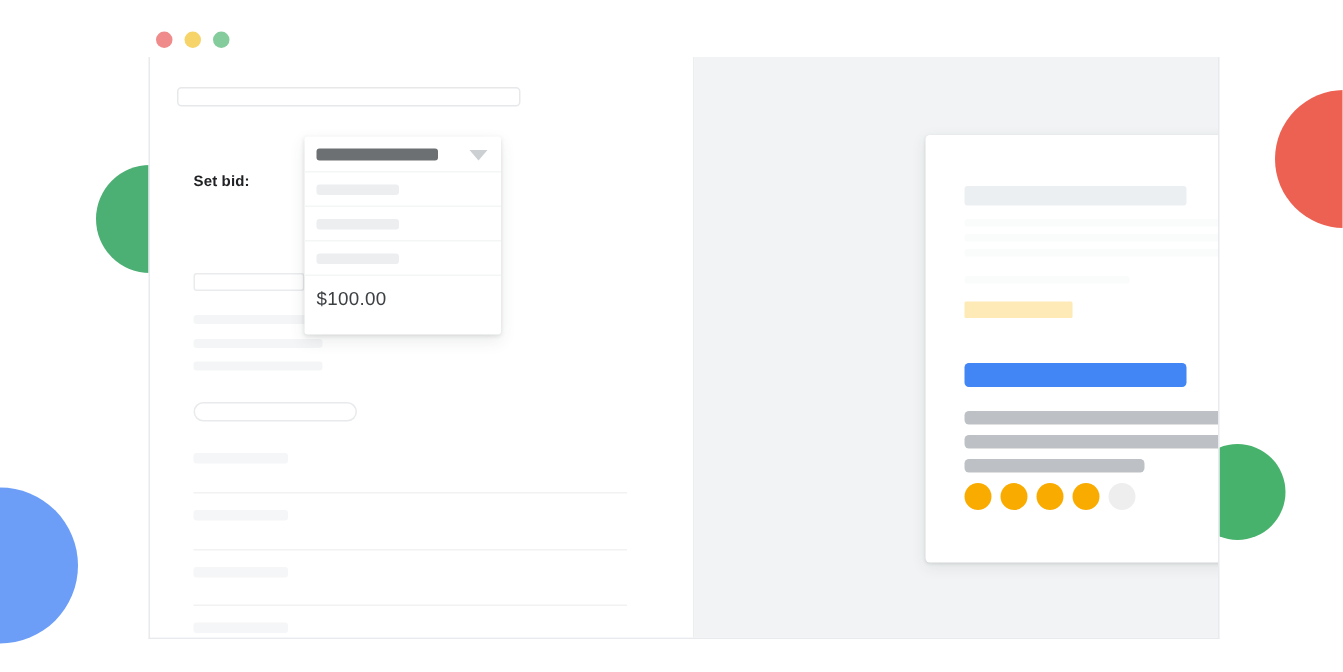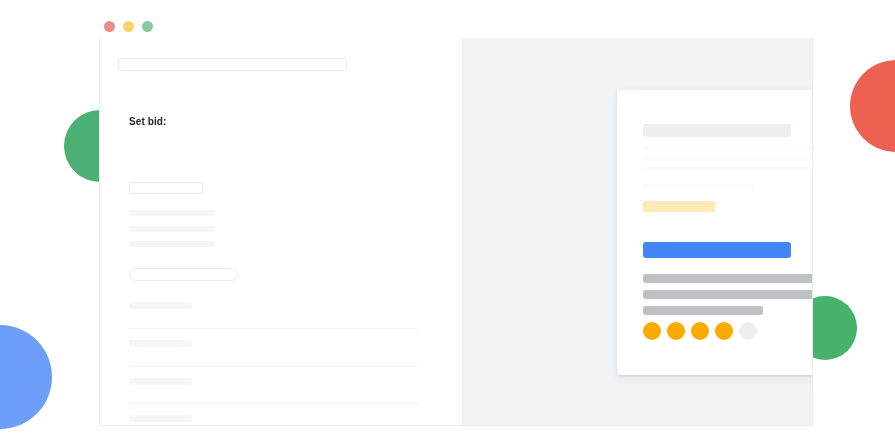--- a/index.html
+++ b/index.html
@@ -344,20 +344,41 @@
     <div id="rounded-field"></div>
 
     <div class="row-label" id="row1-label"></div>
     <div class="row-rule" id="row1-rule"></div>
     <div class="row-label" id="row2-label"></div>
     <div class="row-rule" id="row2-rule"></div>
     <div class="row-label" id="row3-label"></div>
     <div class="row-rule" id="row3-rule"></div>
     <div class="row-label" id="row4-label"></div>
 
+    <div id="bid-dropdown">
+
+      <div class="dd-option selected">
+        <span class="dd-bar dark"></span>
+        <span id="dd-caret"></span>
+      </div>
+
+      <div class="dd-option">
+        <span class="dd-bar" style="width:55px"></span>
+      </div>
+      <div class="dd-option">
+        <span class="dd-bar" style="width:55px"></span>
+      </div>
+      <div class="dd-option">
+        <span class="dd-bar" style="width:55px"></span>
+      </div>
+
+      <div id="dd-price">$100.00</div>
+
+      <div id="dd-tail"></div>
+    </div>
 
   </div>
 
   <div class="pane-divider"></div>
 
   <div id="right-pane">
 
     <div id="ad-card">
       <div class="card-el" id="card-title"></div>
 

